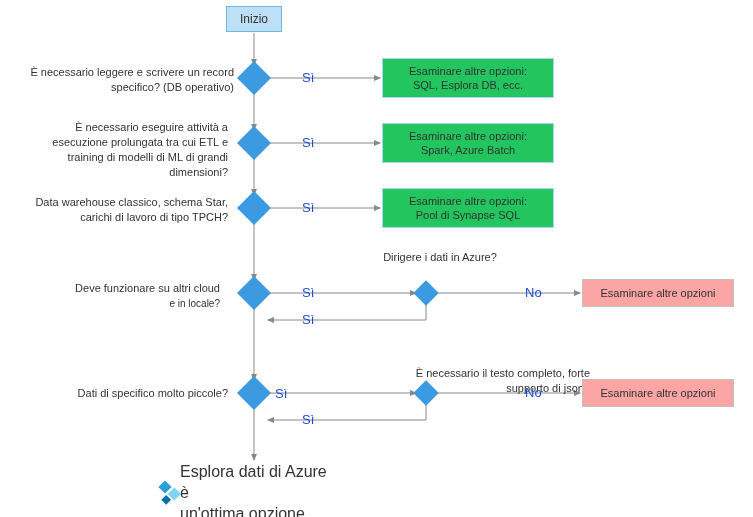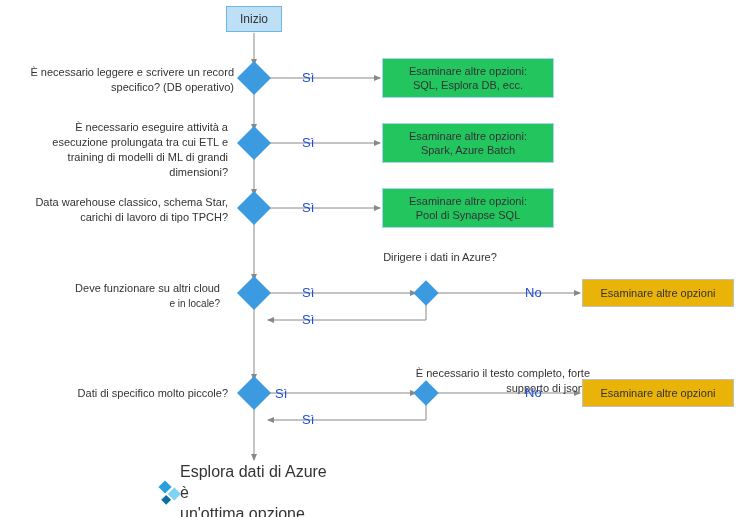--- a/index.html
+++ b/index.html
@@ -1,20 +1,20 @@
 <!DOCTYPE html>
 <html><head>
 <meta charset="utf-8">
 <style>
 *{margin:0;padding:0;box-sizing:border-box}
 body{font-family:"Segoe UI",Arial,sans-serif;font-size:11px;color:#333;width:753px;height:517px;position:relative;background:#fff}
 .box{position:absolute;display:flex;align-items:center;justify-content:center;text-align:center;padding:4px 8px}
 .start{background:#bde0f7;border:1px solid #6bb8e6;width:56px;height:26px;font-size:12px}
 .action-blue{background:#22c55e;border:1px solid #a8d5f0;width:172px;height:40px;font-size:11px;line-height:1.3}
-.action-grey{background:#eab308;border:1px solid #c0c0c0;width:152px;height:28px;font-size:11px}
+.action-grey{background:#fca5a5;border:1px solid #c0c0c0;width:152px;height:28px;font-size:11px}
 .diamond{position:absolute;width:24px;height:24px;background:#3b9ae0;transform:rotate(45deg)}
 .diamond.small{width:18px;height:18px}
 .qtext{position:absolute;font-size:11px;text-align:right;line-height:1.35;width:210px}
 .qtext.center{text-align:center}
 .lbl{position:absolute;font-size:13px;color:#1d4ed8}
 .final{position:absolute;font-size:16px;text-align:left;width:160px;line-height:1.3}
 svg{position:absolute;top:0;left:0;pointer-events:none}
 .arrow{stroke:#888;stroke-width:1;fill:none}
 .ahead{fill:#888}
 .adx-ico{position:absolute;width:28px;height:28px}

